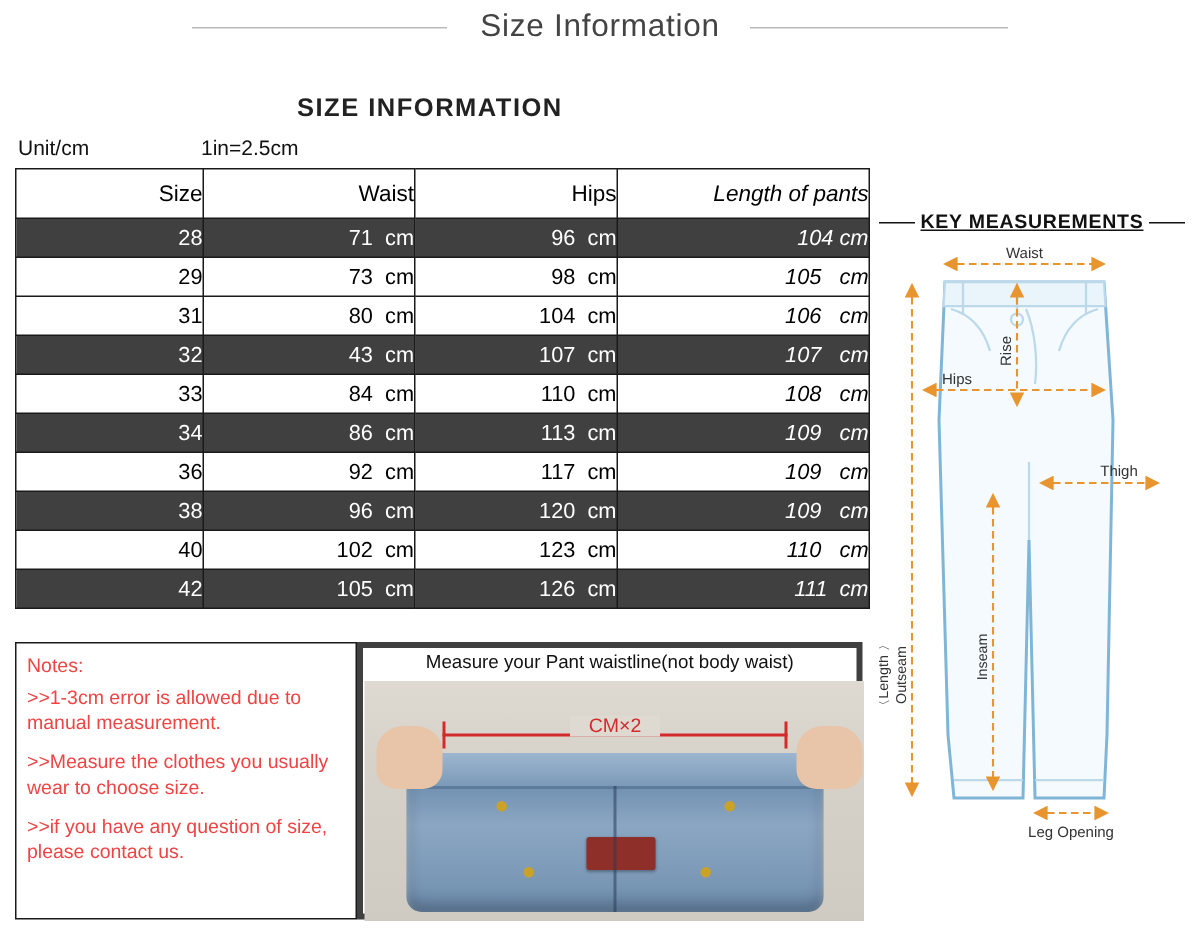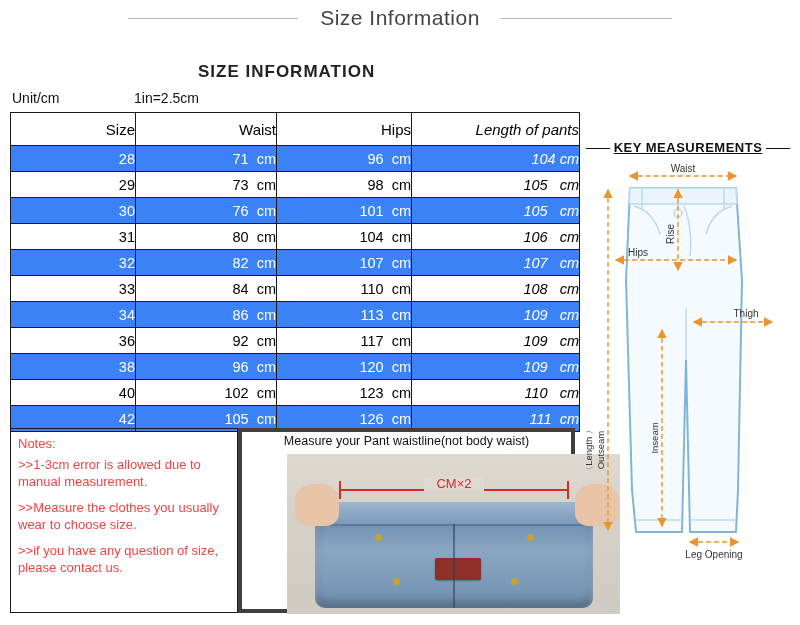--- a/index.html
+++ b/index.html
@@ -84,21 +84,21 @@
     font-size: 14.5px;
     font-weight: normal;
     text-align: right;
     padding: 0;
   }
   .size-table tr.head td {
     height: 32px;
     font-size: 15px;
   }
   .size-table tr.alt td {
-    background: #3b82f6;
+    background: #404040;
     color: #ffffff;
     margin-top: 28px;
   }
   .col-size   { width: 124px; }
   .col-waist  { width: 140px; }
   .col-hips   { width: 134px; }
   .col-length { width: 167px; font-style: italic; }
   .cell-inner {
     display: inline-block;
     white-space: pre;
@@ -142,21 +142,20 @@
     color: #111;
   }
   .photo-area {
     position: absolute;
     top: 22px;
     left: 1px;
     width: 333px;
     height: 160px;
     background: linear-gradient(#dedad2 0%, #d6d2ca 35%, #cfcbc3 100%);
     overflow: hidden;
-    margin-left: 44px;
   }
   
   .jeans {
     position: absolute;
     left: 28px;
     top: 48px;
     width: 278px;
     height: 106px;
     background: linear-gradient(#7e9cbb 0%, #6f8fb0 18%, #8aa6c2 45%, #7d9bb8 75%, #6d8cae 100%);
     border-radius: 6px 6px 10px 10px;
@@ -298,35 +297,29 @@
         <td class="col-waist"><span class="cell-inner">71  cm</span></td>
         <td class="col-hips"><span class="cell-inner">96  cm</span></td>
         <td class="col-length"><span class="cell-inner">104 cm</span></td>
       </tr>
       <tr>
         <td class="col-size"><span class="cell-inner">29</span></td>
         <td class="col-waist"><span class="cell-inner">73  cm</span></td>
         <td class="col-hips"><span class="cell-inner">98  cm</span></td>
         <td class="col-length"><span class="cell-inner">105   cm</span></td>
       </tr>
-      <tr class="alt">
-        <td class="col-size"><span class="cell-inner">30</span></td>
-        <td class="col-waist"><span class="cell-inner">76  cm</span></td>
-        <td class="col-hips"><span class="cell-inner">101  cm</span></td>
-        <td class="col-length"><span class="cell-inner">105   cm</span></td>
-      </tr>
       <tr>
         <td class="col-size"><span class="cell-inner">31</span></td>
         <td class="col-waist"><span class="cell-inner">80  cm</span></td>
         <td class="col-hips"><span class="cell-inner">104  cm</span></td>
         <td class="col-length"><span class="cell-inner">106   cm</span></td>
       </tr>
       <tr class="alt">
         <td class="col-size"><span class="cell-inner">32</span></td>
-        <td class="col-waist"><span class="cell-inner">82  cm</span></td>
+        <td class="col-waist"><span class="cell-inner">43  cm</span></td>
         <td class="col-hips"><span class="cell-inner">107  cm</span></td>
         <td class="col-length"><span class="cell-inner">107   cm</span></td>
       </tr>
       <tr>
         <td class="col-size"><span class="cell-inner">33</span></td>
         <td class="col-waist"><span class="cell-inner">84  cm</span></td>
         <td class="col-hips"><span class="cell-inner">110  cm</span></td>
         <td class="col-length"><span class="cell-inner">108   cm</span></td>
       </tr>
       <tr class="alt">

